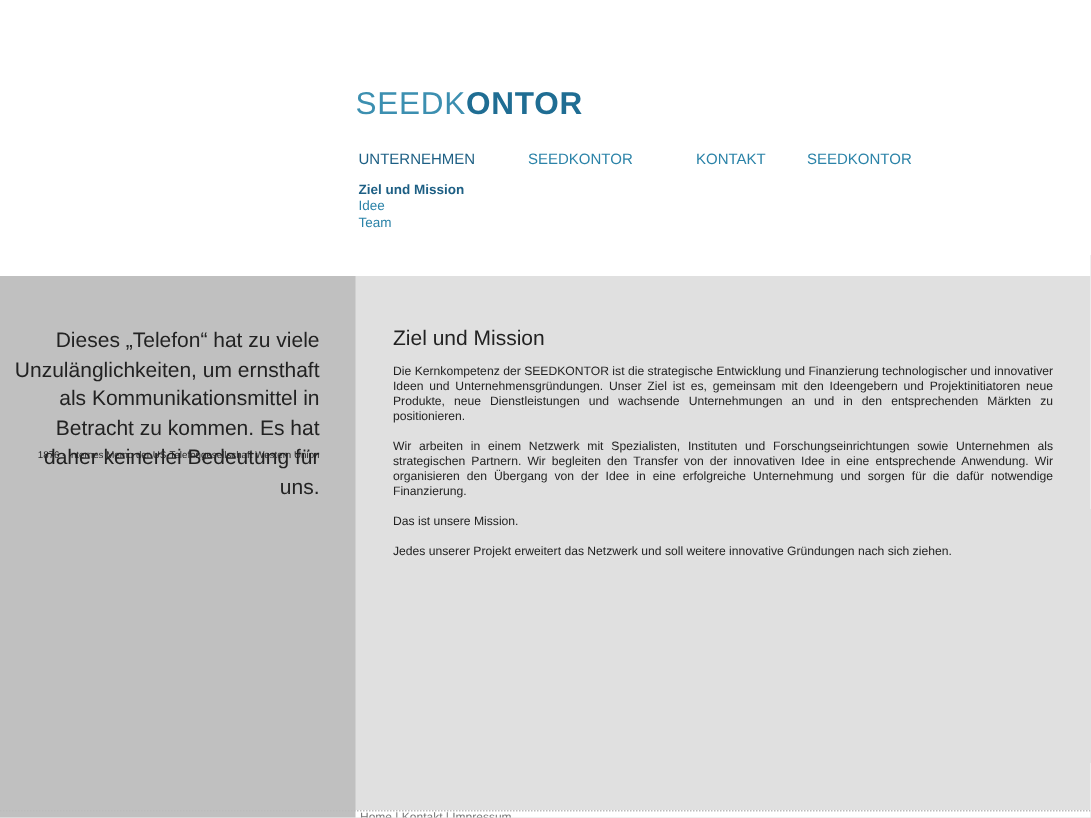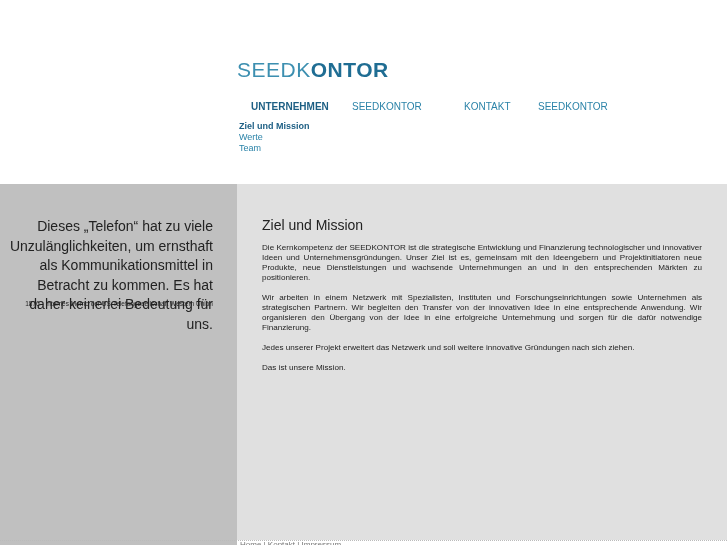--- a/index.html
+++ b/index.html
@@ -1,21 +1,21 @@
 <!DOCTYPE html>
 <html><head>
 <meta charset="utf-8">
 <style>
   html, body { margin:0; padding:0; }
   body { width:727px; height:545px; overflow:hidden; background:#ffffff; font-family:"Liberation Sans", sans-serif; position:relative; }
   .logo { position:absolute; left:237px; top:58px; font-size:21px; letter-spacing:0.5px; color:#3c8fb0; }
   .logo .b { font-weight:bold; color:#1f6d93; }
   .nav { position:absolute; top:101px; left:239px; font-size:10px; }
   .nav span { position:absolute; white-space:nowrap; color:#2b83a8; }
-  .nav .active { font-weight:bold; color:#1d5f84;margin-left:12px; }
+  .nav .active { font-weight:normal; color:#1d5f84; }
   .subnav { position:absolute; left:239px; top:121px; font-size:9px; line-height:11px; color:#2b83a8; }
   .subnav div.active { font-weight:bold; color:#1d5f84; }
   .band { position:absolute; left:0; top:184px; width:727px; height:356px; background:#e0e0e0; }
   .leftpanel { position:absolute; left:0; top:184px; width:237px; height:376px; background:#c0c0c0; }
   .quote { position:absolute; right:24px; top:33px; width:205px; text-align:right; font-size:14px; line-height:19.5px; color:#222; }
   .source { position:absolute; right:24px; top:115px; width:200px; text-align:right; font-size:6.5px; line-height:10px; color:#222; }
   .main { position:absolute; left:262px; top:217px; width:440px; color:#222; }
   .main h1 { font-size:14px; font-weight:normal; margin:0 0 10px 0; }
   .main p { font-size:8.1px; line-height:10px; margin:0 0 10px 0; text-align:justify; }
   .dots { position:absolute; left:0; top:540px; width:727px; border-top:1px dotted #bbb; }
@@ -28,32 +28,32 @@
 
 <div class="nav">
   <span class="active" style="left:0">UNTERNEHMEN</span>
   <span style="left:113px">SEEDKONTOR</span>
   <span style="left:225px">KONTAKT</span>
   <span style="left:299px">SEEDKONTOR</span>
 </div>
 
 <div class="subnav">
   <div class="active">Ziel und Mission</div>
-  <div>Werte</div>
+  <div>Idee</div>
   <div>Team</div>
 </div>
 
 <div class="band"></div>
 <div class="leftpanel">
   <div class="quote">Dieses „Telefon“ hat zu viele Unzulänglichkeiten, um ernsthaft als Kommunikationsmittel in Betracht zu kommen. Es hat daher keinerlei Bedeutung für uns.</div>
   <div class="source">1876 - Internes Memo der US-Telefongesellschaft Western Union</div>
 </div>
 
 <div class="main">
   <h1>Ziel und Mission</h1>
   <p>Die Kernkompetenz der SEEDKONTOR ist die strategische Entwicklung und Finanzierung technologischer und innovativer Ideen und Unternehmensgründungen. Unser Ziel ist es, gemeinsam mit den Ideengebern und Projektinitiatoren neue Produkte, neue Dienstleistungen und wachsende Unternehmungen an und in den entsprechenden Märkten zu positionieren.</p>
   <p>Wir arbeiten in einem Netzwerk mit Spezialisten, Instituten und Forschungseinrichtungen sowie Unternehmen als strategischen Partnern. Wir begleiten den Transfer von der innovativen Idee in eine entsprechende Anwendung. Wir organisieren den Übergang von der Idee in eine erfolgreiche Unternehmung und sorgen für die dafür notwendige Finanzierung.</p>
+  <p>Das ist unsere Mission.</p>
   <p>Jedes unserer Projekt erweitert das Netzwerk und soll weitere innovative Gründungen nach sich ziehen.</p>
-  <p>Das ist unsere Mission.</p>
 </div>
 
 <div class="dots"></div>
 <div class="footer">Home | Kontakt | Impressum</div>
 
 </body></html>

